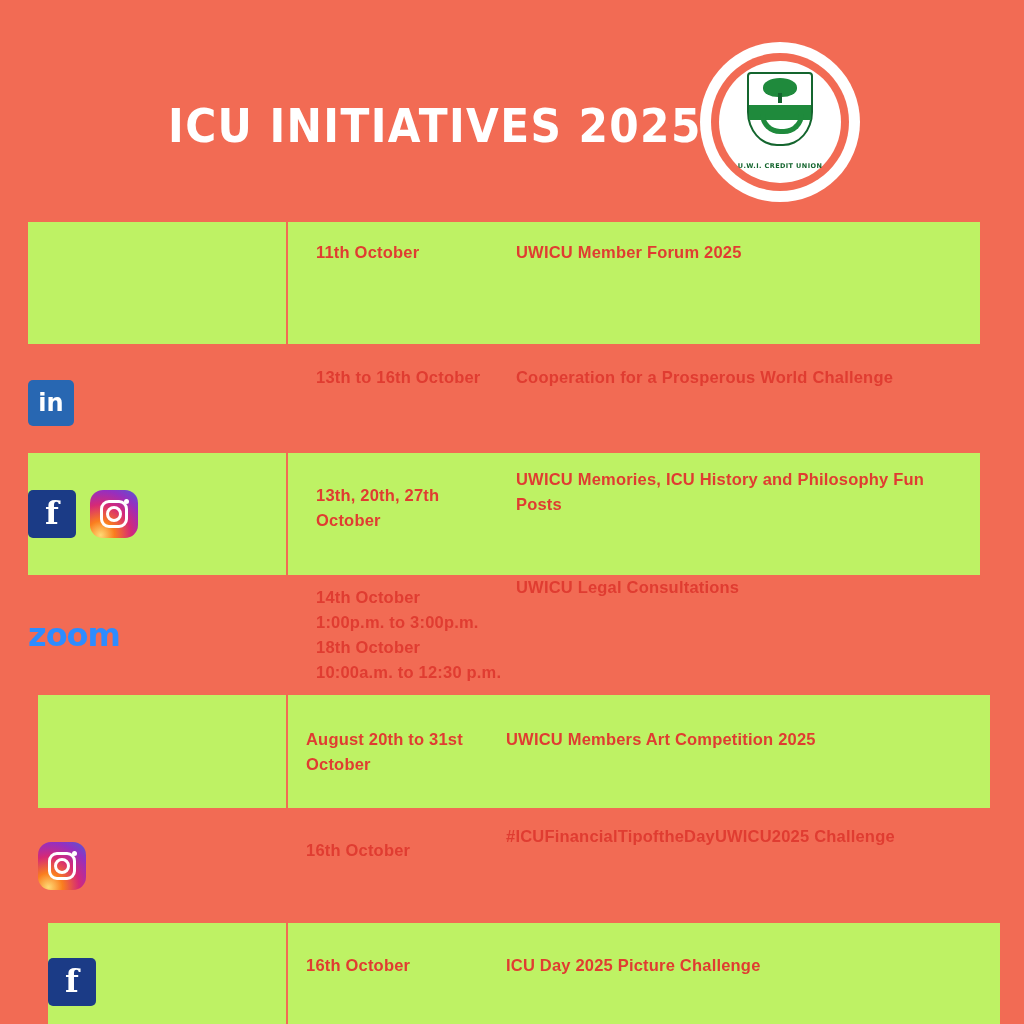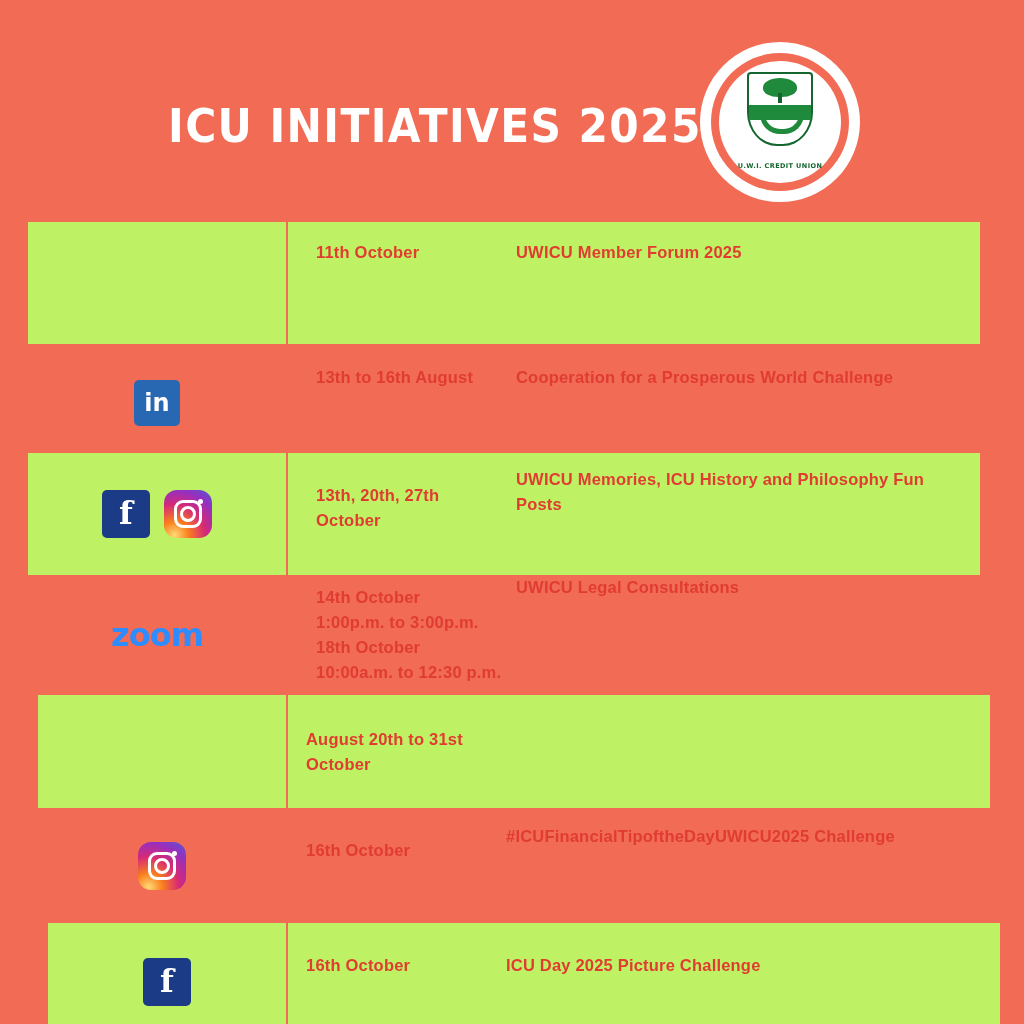--- a/index.html
+++ b/index.html
@@ -118,21 +118,20 @@
   .row {
     position: absolute;
     background: #bef264;
     display: flex;
     align-items: stretch;
   }
   .row .icon-cell {
     width: 258px;
     display: flex;
     align-items: center;
-    justify-content: center;
     gap: 14px;
     flex: 0 0 auto;
   }
   .row .divider {
     width: 2px;
     background: #F26B54;
     flex: 0 0 auto;
     align-self: stretch;
   }
   .row .date-cell {
@@ -263,21 +262,21 @@
     <div class="divider"></div>
     <div class="date-cell">11th  October</div>
     <div class="title-cell">UWICU Member Forum 2025</div>
   </div>
 
   <div class="row" style="left:28px; top:336px; width:952px; height:100px; background:transparent;">
     <div class="icon-cell">
       <div class="ic ic-linkedin"></div>
     </div>
     <div class="divider" style="background:transparent;"></div>
-    <div class="date-cell" style="padding-top:12px;">13th to 16th August</div>
+    <div class="date-cell" style="padding-top:12px;">13th to 16th October</div>
     <div class="title-cell" style="padding-top:12px;">Cooperation for a Prosperous World Challenge</div>
   </div>
 
   <div class="row" style="left:28px; top:436px; width:952px; height:122px;">
     <div class="icon-cell">
       <div class="ic ic-facebook"></div>
       <div class="ic ic-instagram">
         <div class="ig-sq"></div>
           <div class="ig-circ"></div>
           <div class="ig-dot"></div>
@@ -297,20 +296,21 @@
 1:00p.m. to 3:00p.m.
 18th October
 10:00a.m. to 12:30 p.m.</div>
     <div class="title-cell" style="padding-top:0;">UWICU Legal Consultations</div>
   </div>
 
   <div class="row" style="left:38px; top:678px; width:952px; height:113px;">
     <div class="icon-cell" style="width:248px;"></div>
     <div class="divider"></div>
     <div class="date-cell" style="padding-top:32px; width:218px; padding-left:18px;">August 20th to 31st October</div>
+    <div class="title-cell" style="padding-top:32px;">UWICU Members Art Competition 2025</div>
   </div>
 
   <div class="row" style="left:38px; top:791px; width:952px; height:115px; background:transparent;">
     <div class="icon-cell" style="width:248px;">
       <div class="ic ic-instagram">
         <div class="ig-sq"></div>
           <div class="ig-circ"></div>
           <div class="ig-dot"></div>
       </div>
     </div>

